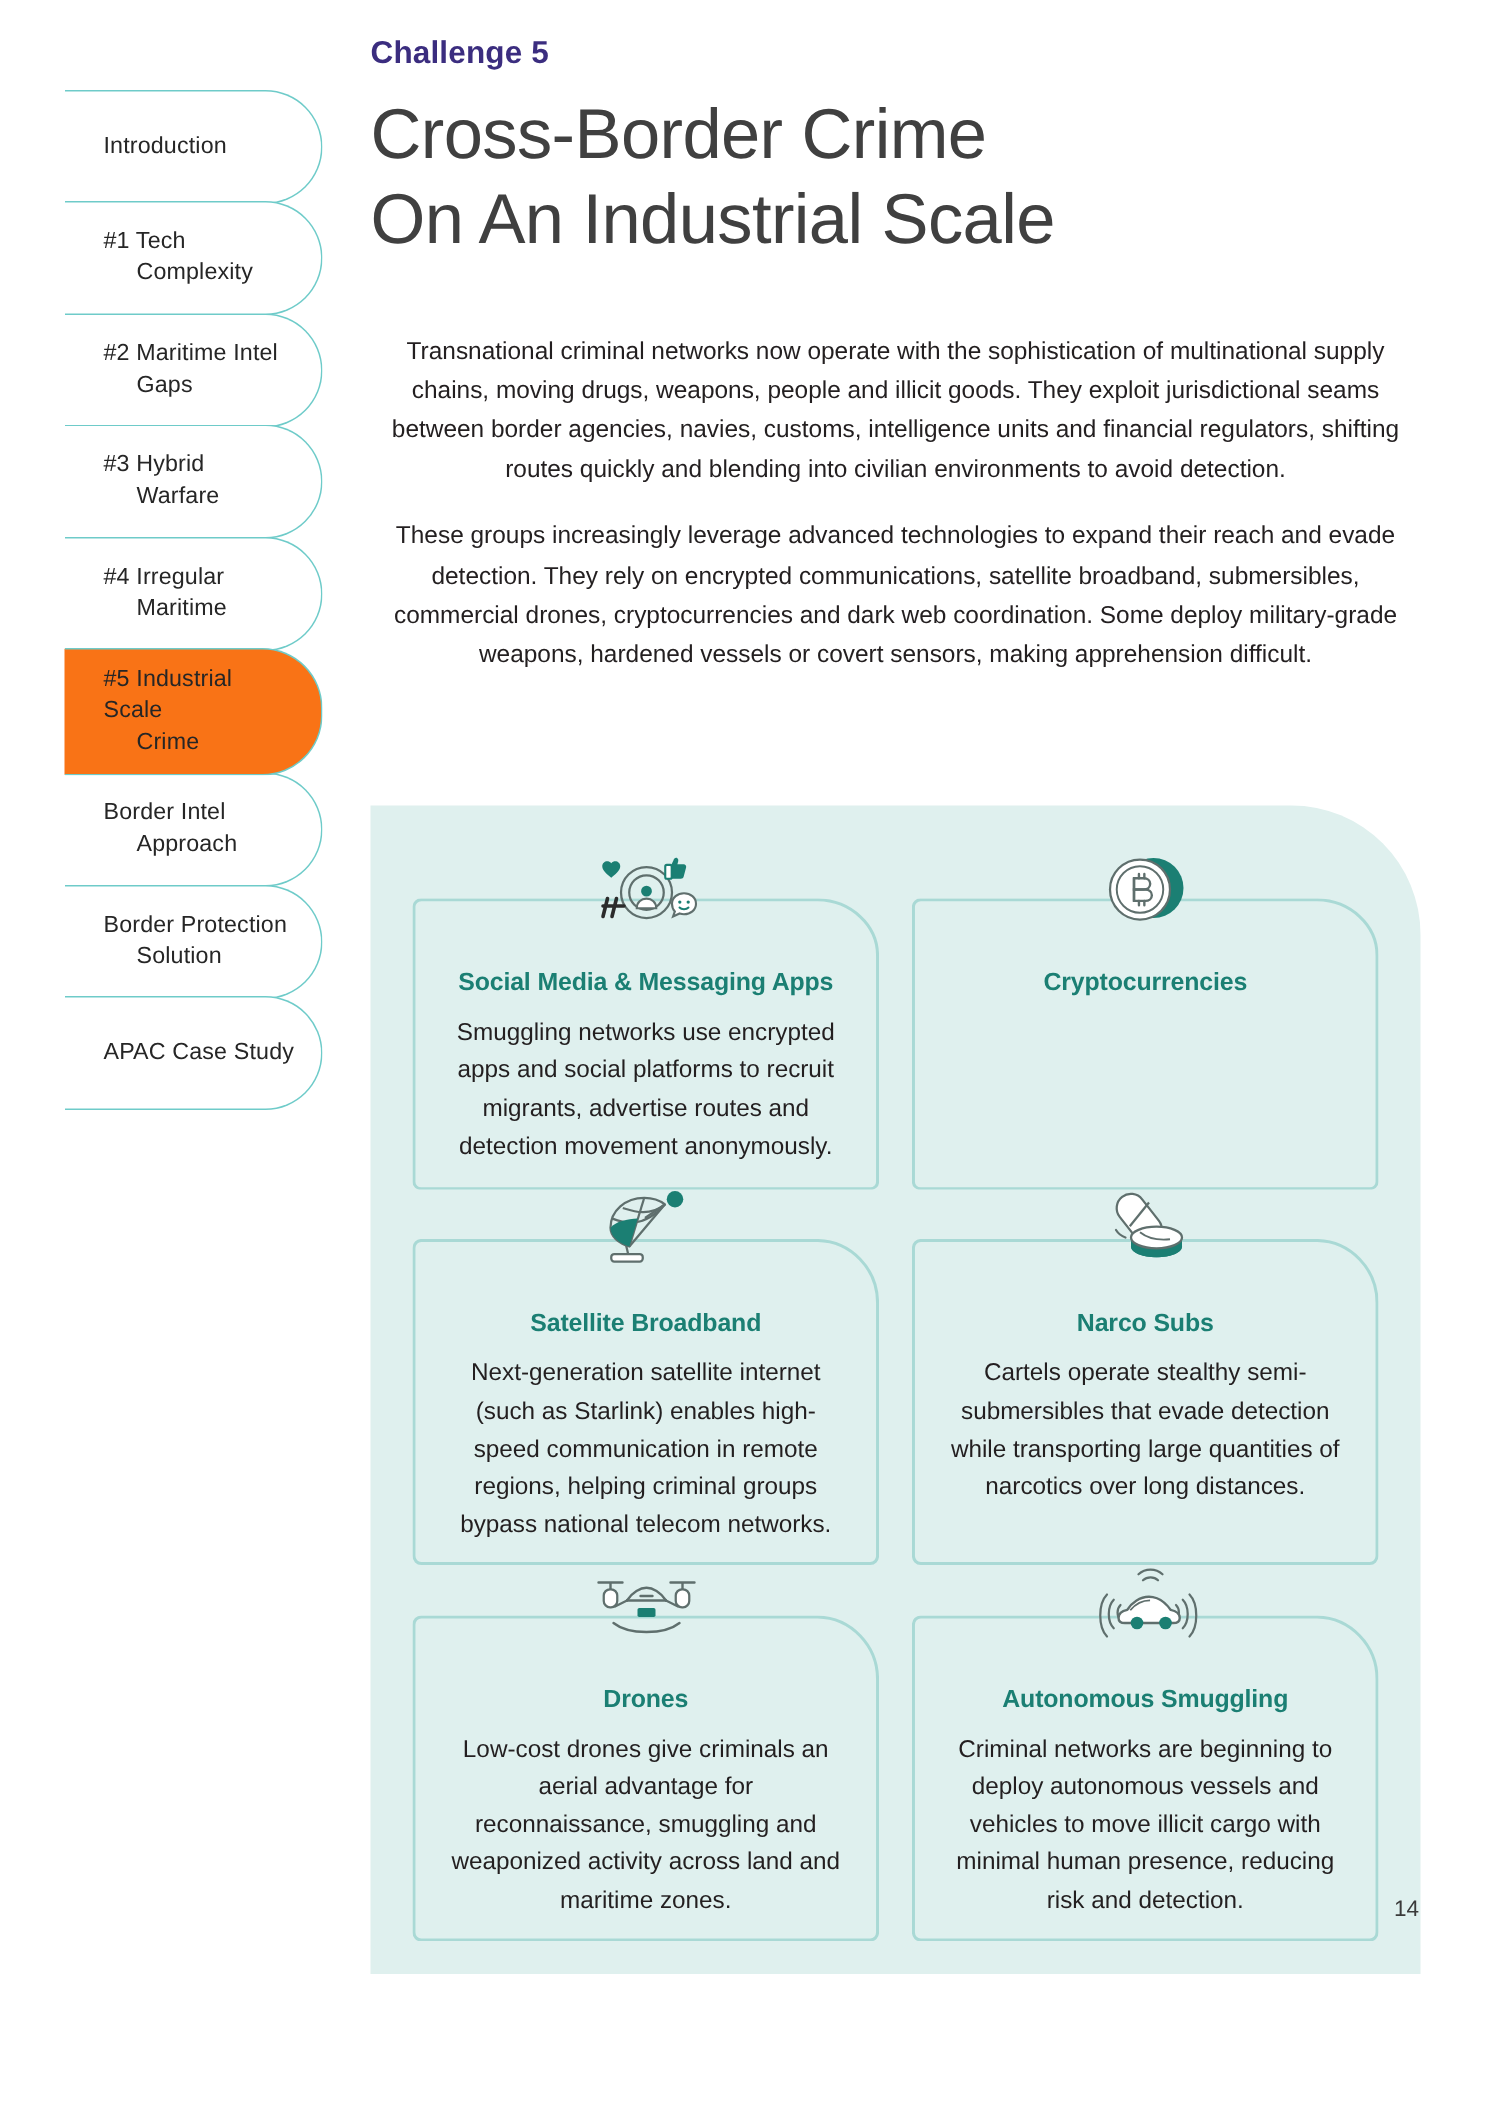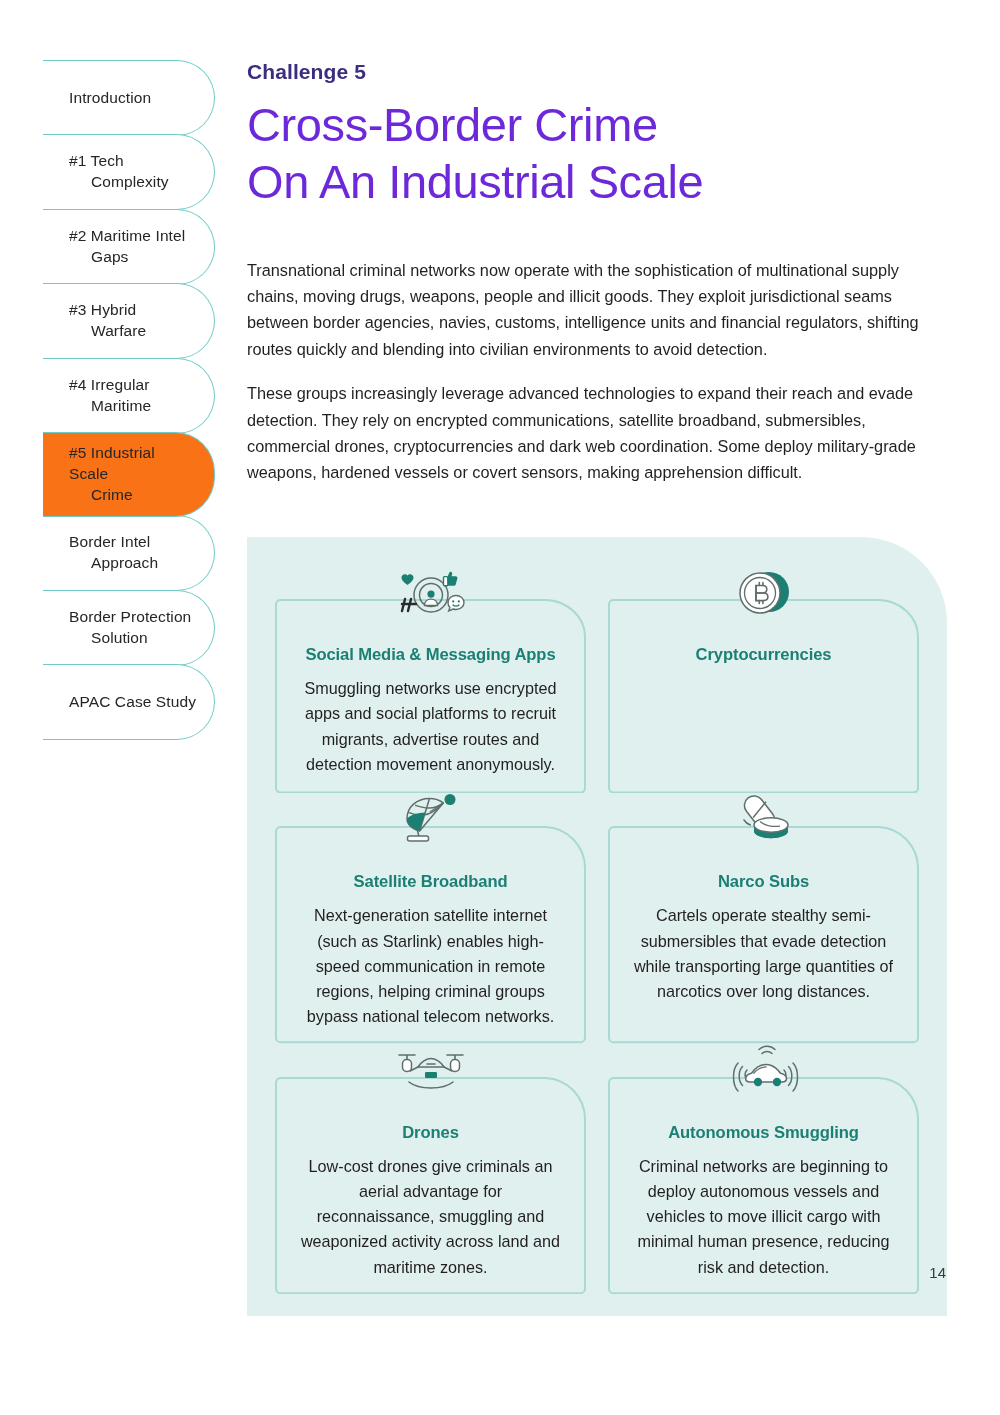--- a/index.html
+++ b/index.html
@@ -36,32 +36,33 @@
     border-color:#6ecbc9;
     z-index:3;
   }
   .nav-label{display:block;}
   .nav-wrap{display:block;}
   .nav-l2{display:block;padding-left:22px;}
 
   
   .main{position:absolute;left:247px;top:0;width:700px;}
   .eyebrow{
-    margin-top:60px;
+    margin-top:24px;
     font-size:21px;font-weight:bold;color:#3b2d7f;letter-spacing:.1px;
   }
   .title{
     margin-top:12px;
-    font-size:47px;line-height:1.22;color:#6d28d9;font-weight:400;
+    font-size:47px;line-height:1.22;color:#404040;font-weight:400;
     letter-spacing:-.4px;
   }
   .para{
     margin-top:0;
     font-size:16.3px;line-height:1.62;color:#231f20;
     letter-spacing:0;
+    text-align:center;
   }
   #p1{margin-top:46px;}
   #p2{margin-top:18px;}
 
   
   .panel{
     position:absolute;left:247px;top:537px;
     width:700px;height:779px;
     background:#dff0ee;
     border-radius:0 86px 0 0;

